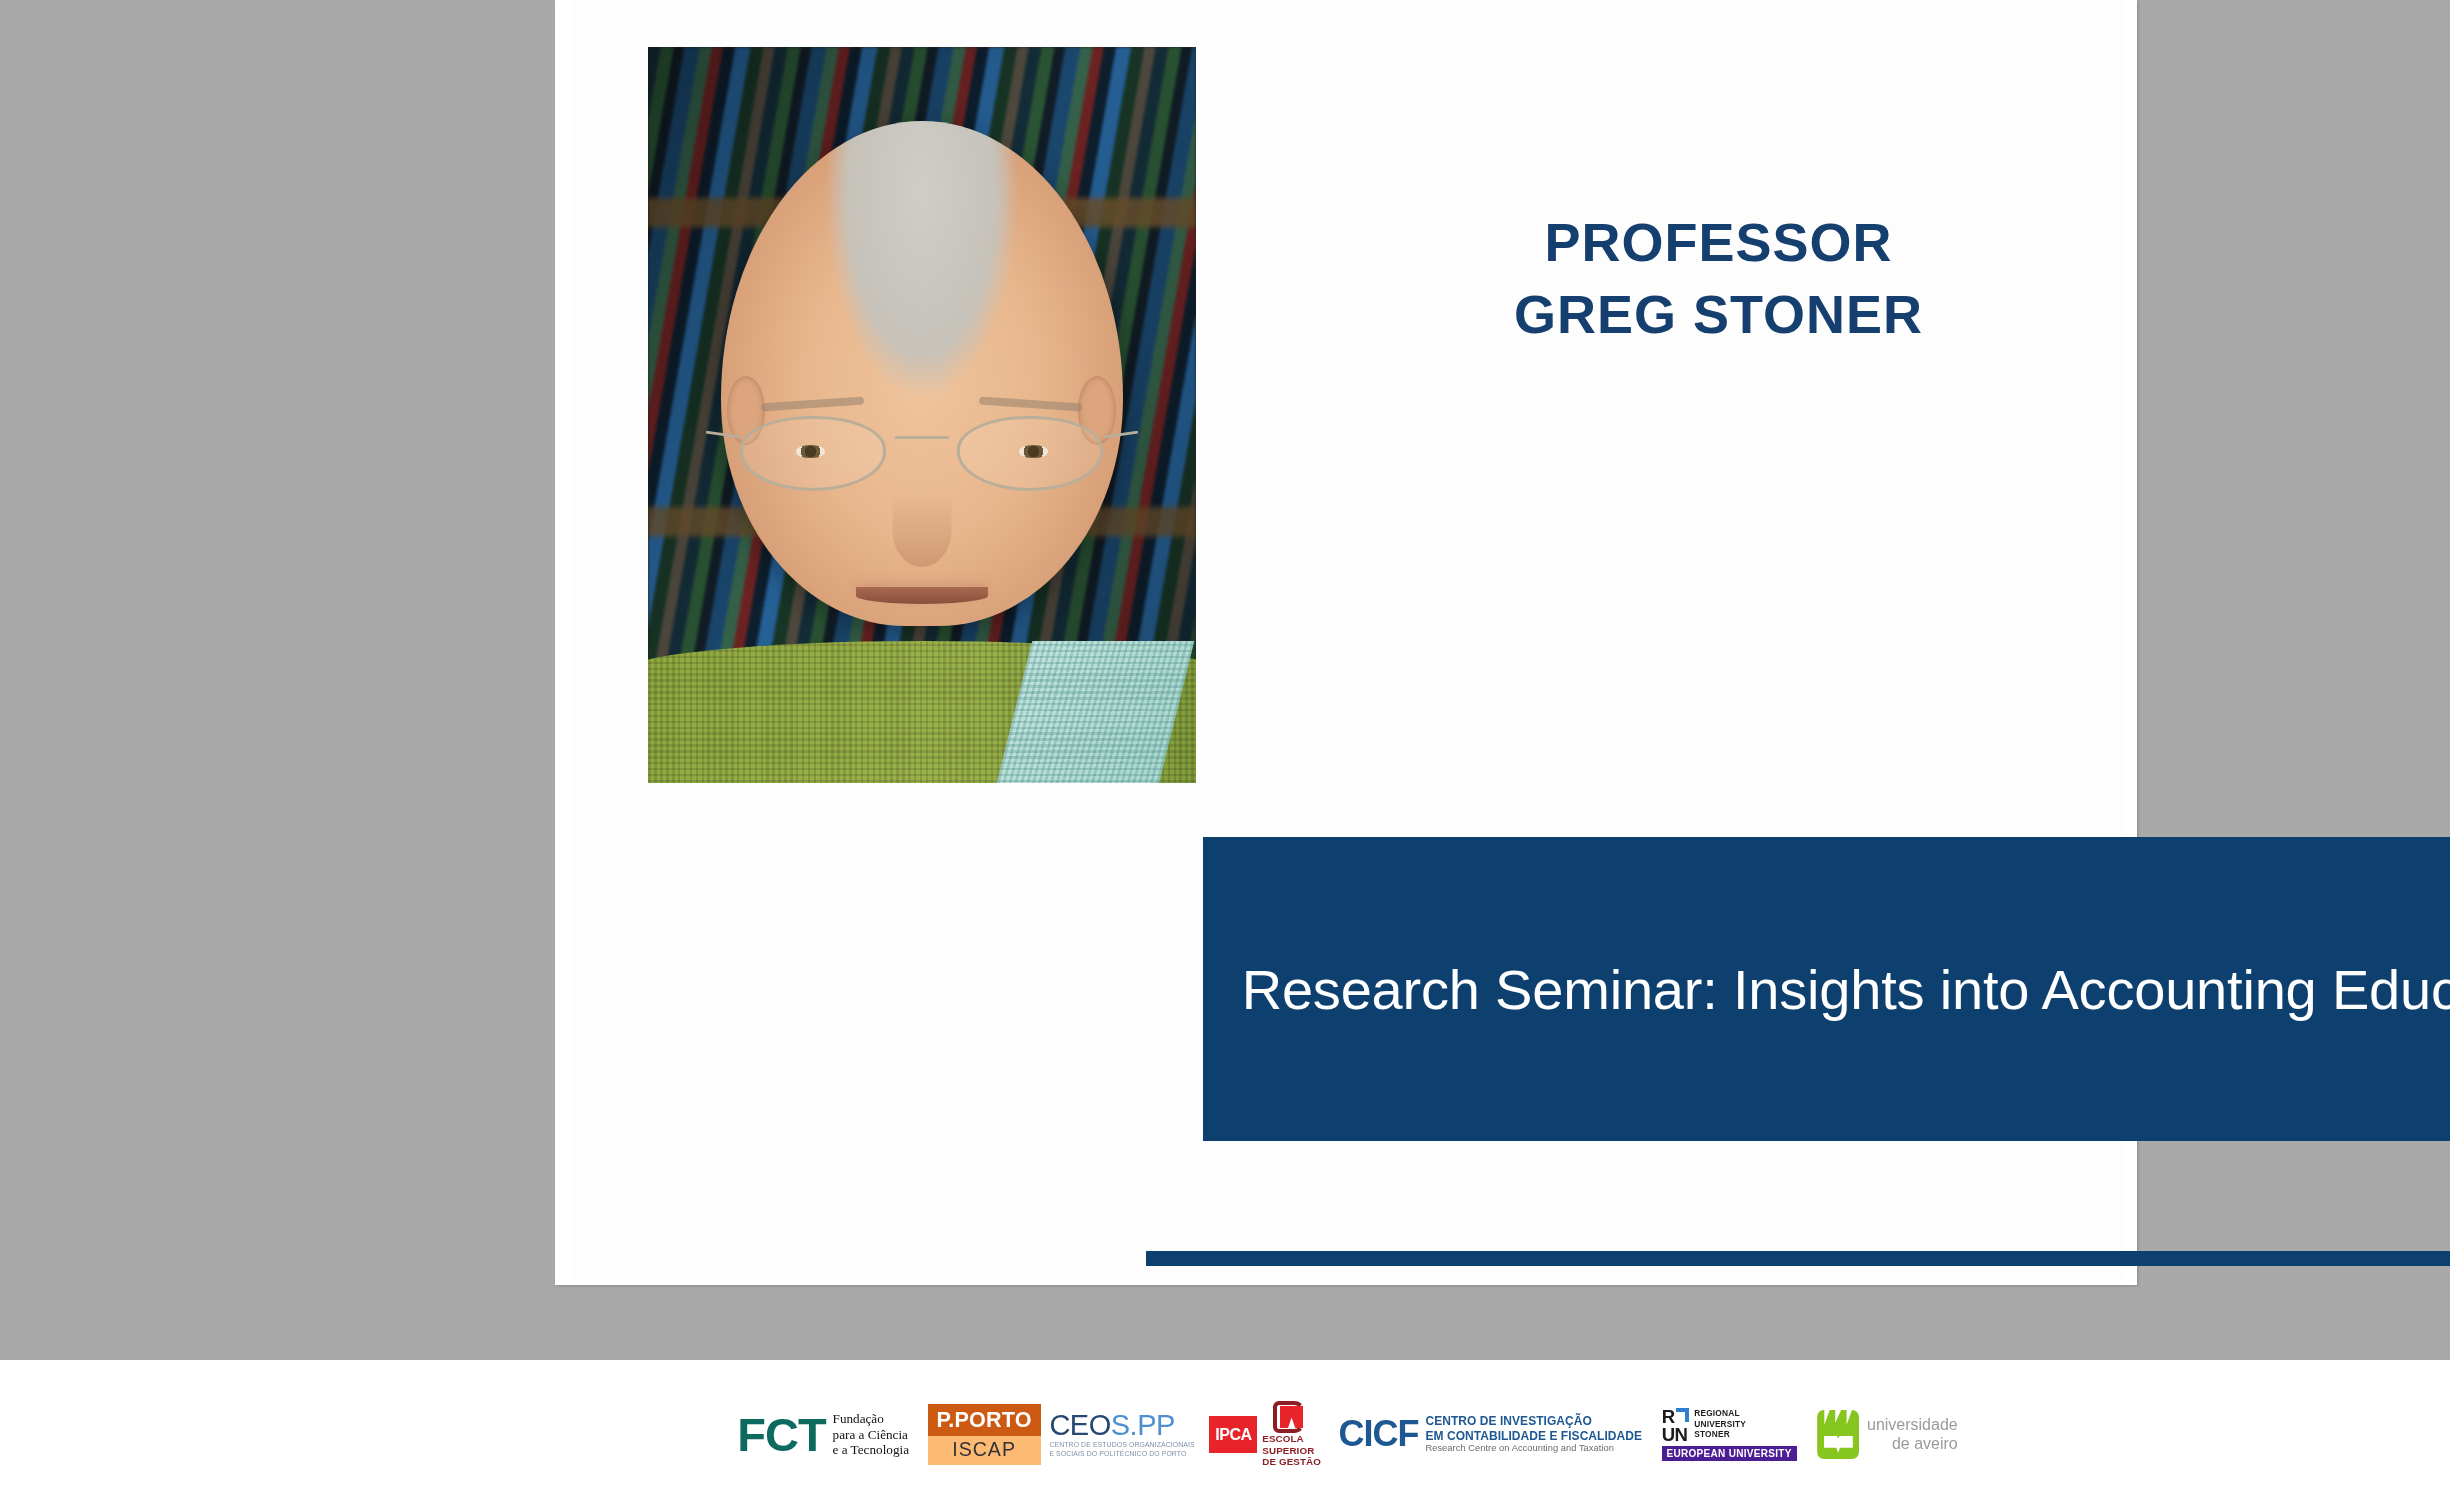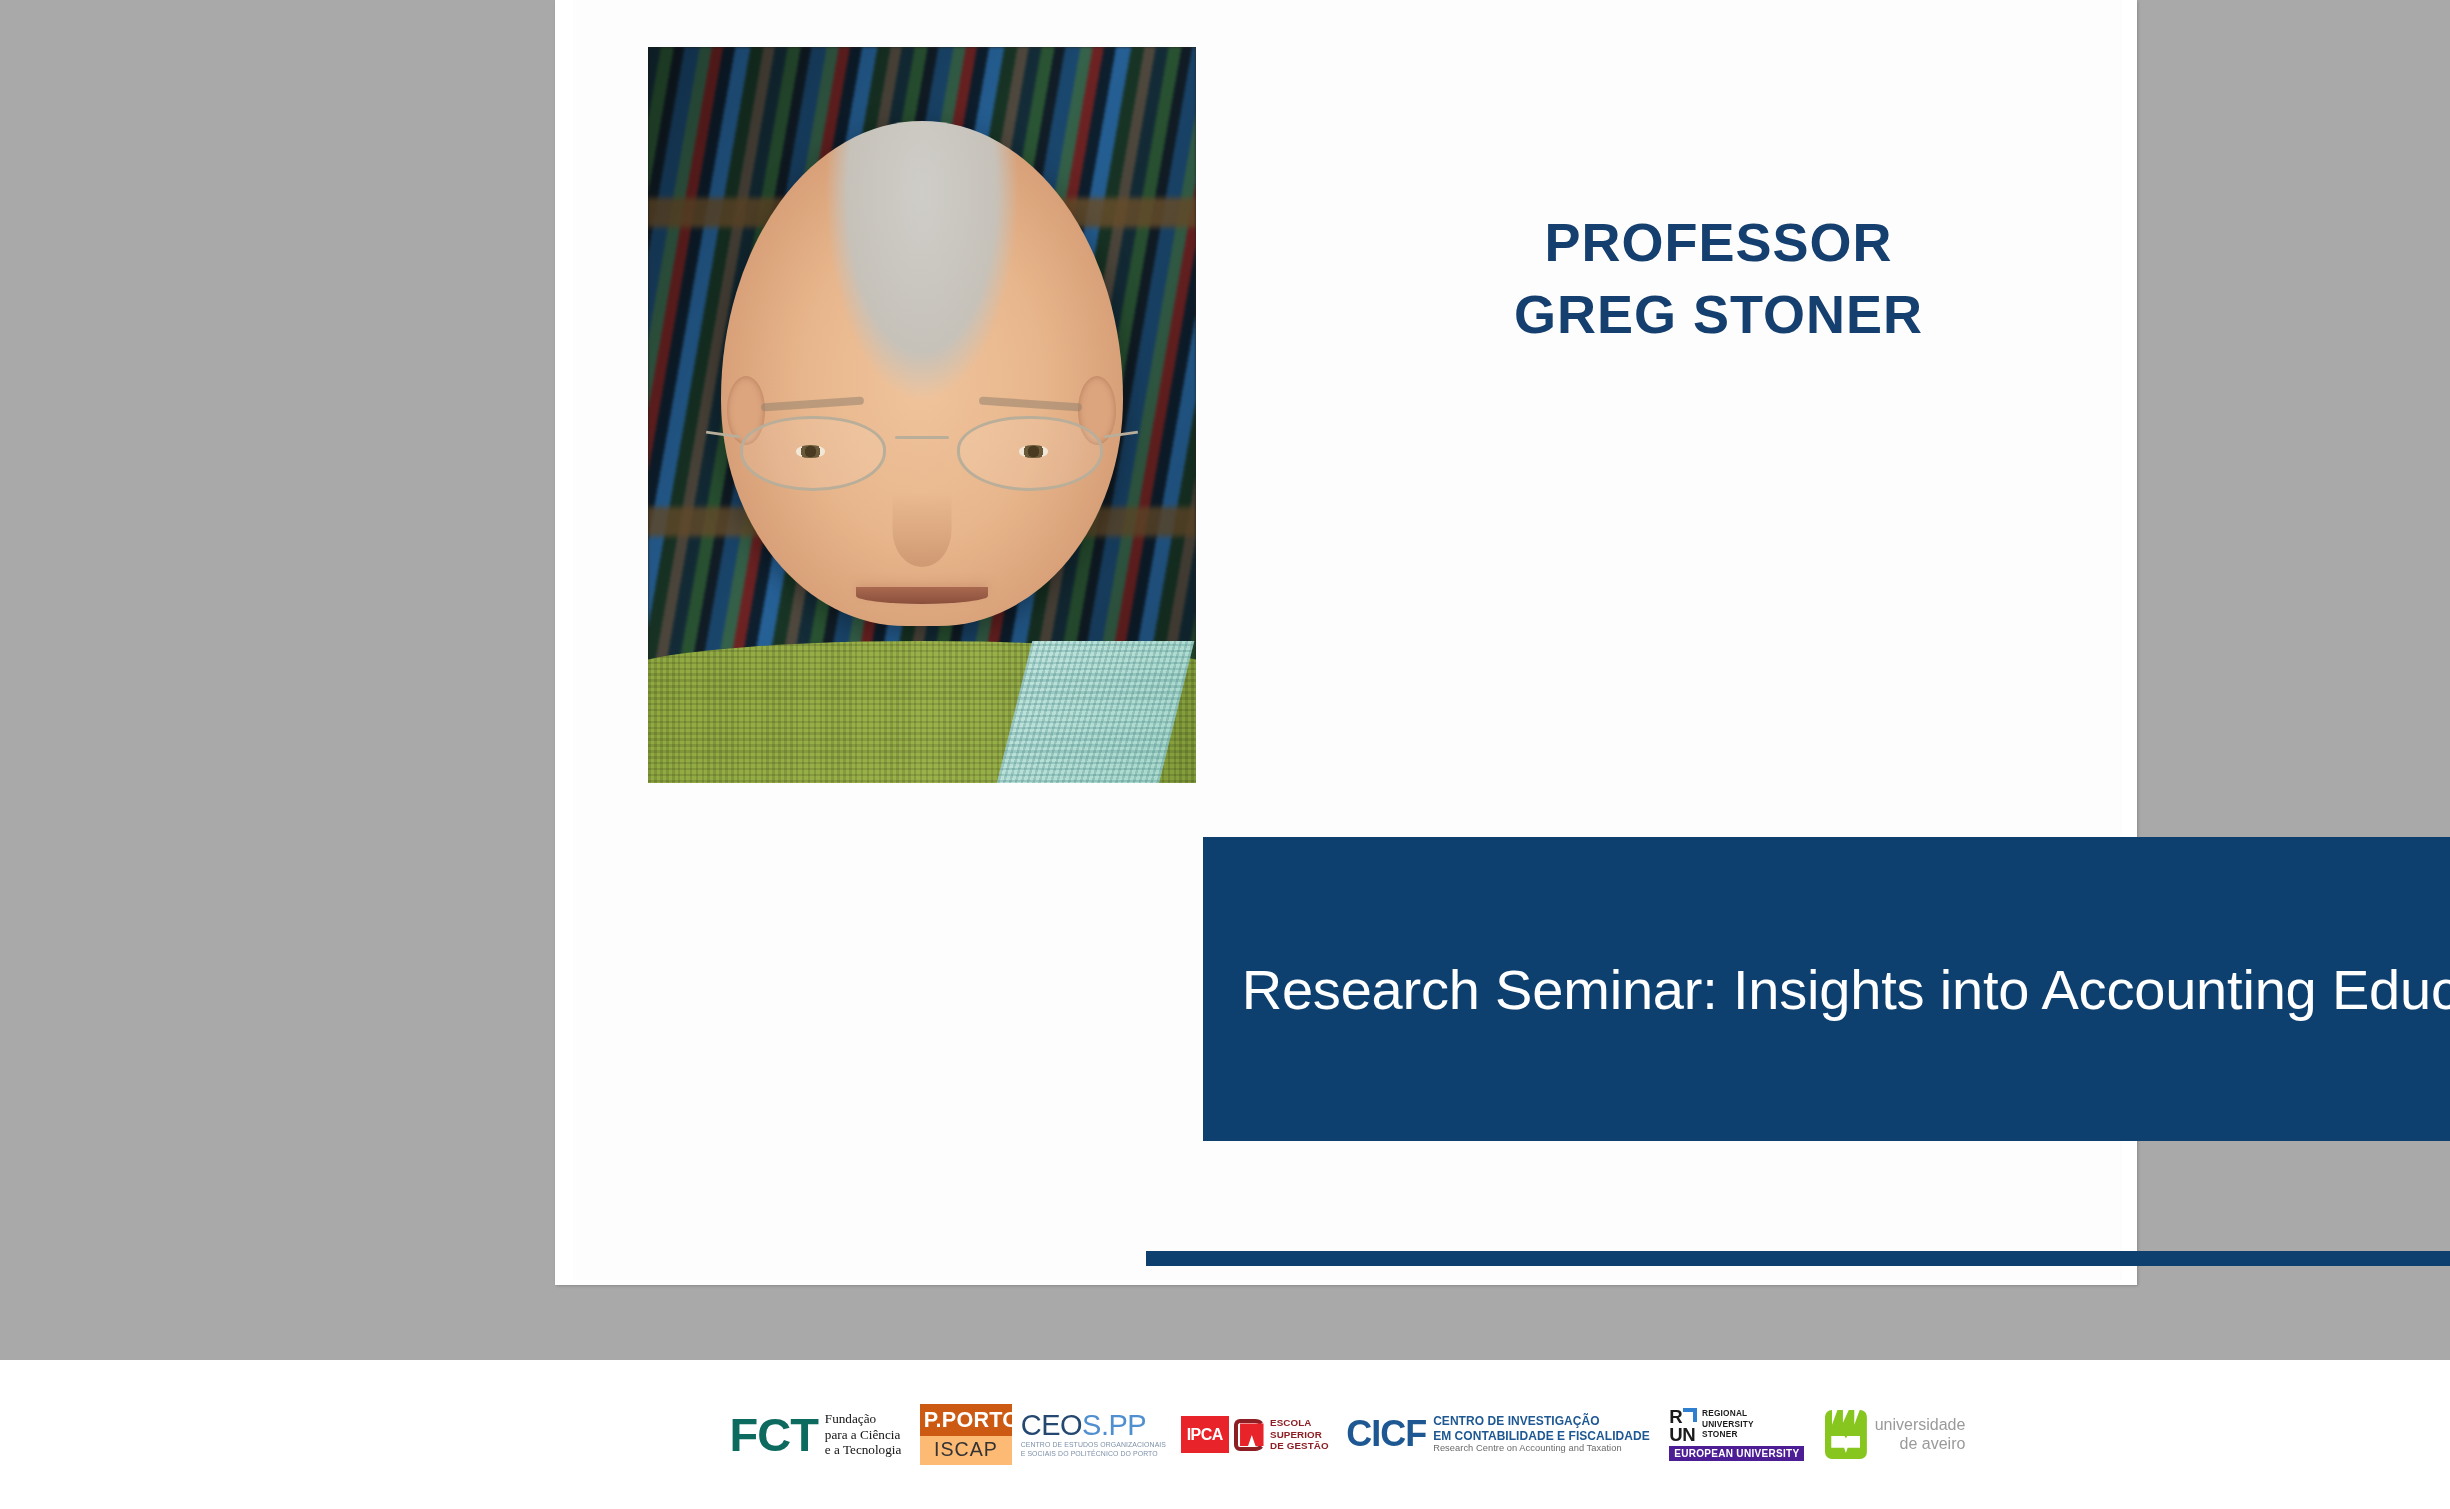--- a/index.html
+++ b/index.html
@@ -179,21 +179,21 @@
   #logo-fct .fct-mark{
     font-size:47px;font-weight:bold;color:#0d6a5e;letter-spacing:-1px;
     font-family:"Liberation Sans",sans-serif;line-height:1;
   }
   #logo-fct .fct-sub{
     margin-left:6.9px;font-family:"Liberation Serif",serif;color:#111;
     font-size:13.2px;line-height:1.18;
   }
 
   
-  #logo-pporto{flex-direction:column;margin-right:8.8px;width:92px;}
+  #logo-pporto{flex-direction:column;margin-right:8.8px;width:113px;}
   #logo-pporto .pp-top{
     background:#cc5a12;color:#fff;font-weight:bold;font-size:21.6px;
     letter-spacing:0.2px;text-align:center;padding:2.5px 3.9px 2.9px;
     font-family:"Liberation Sans",sans-serif;width:100%;box-sizing:border-box;
   }
   #logo-pporto .pp-bot{
     background:#fdba74;color:#333;font-size:19.6px;text-align:center;
     padding:2.5px 3.9px 3.4px;width:100%;box-sizing:border-box;letter-spacing:1px;
   }
 
@@ -209,21 +209,21 @@
   #logo-ceos .ceos-sub{
     font-size:6.9px;color:#7d90a8;line-height:1.25;margin-top:1.5px;letter-spacing:0.1px;
   }
 
   
   #logo-ipca{margin-right:4.9px;}
   #logo-ipca .ipca-box{
     background:#e8232a;color:#fff;font-weight:bold;font-size:16px;
     padding:10.8px 5.9px;letter-spacing:-0.5px;line-height:1;
   }
-  #logo-esg{margin-right:17.6px;}
+  #logo-esg{margin-right:17.6px;flex-direction:column;}
   #logo-esg .esg-mark{
     width:32px;height:32px;margin-right:4.4px;position:relative;
   }
   #logo-esg .esg-mark .ring{
     position:absolute;inset:0;border:4.4px solid #8d1f24;
     border-radius:5.9px 10.8px 10.8px 5.9px;border-right-color:transparent;
   }
   #logo-esg .esg-mark .inner{
     position:absolute;left:6.4px;top:4.9px;width:23.5px;height:22.5px;
     background:#e8232a;

